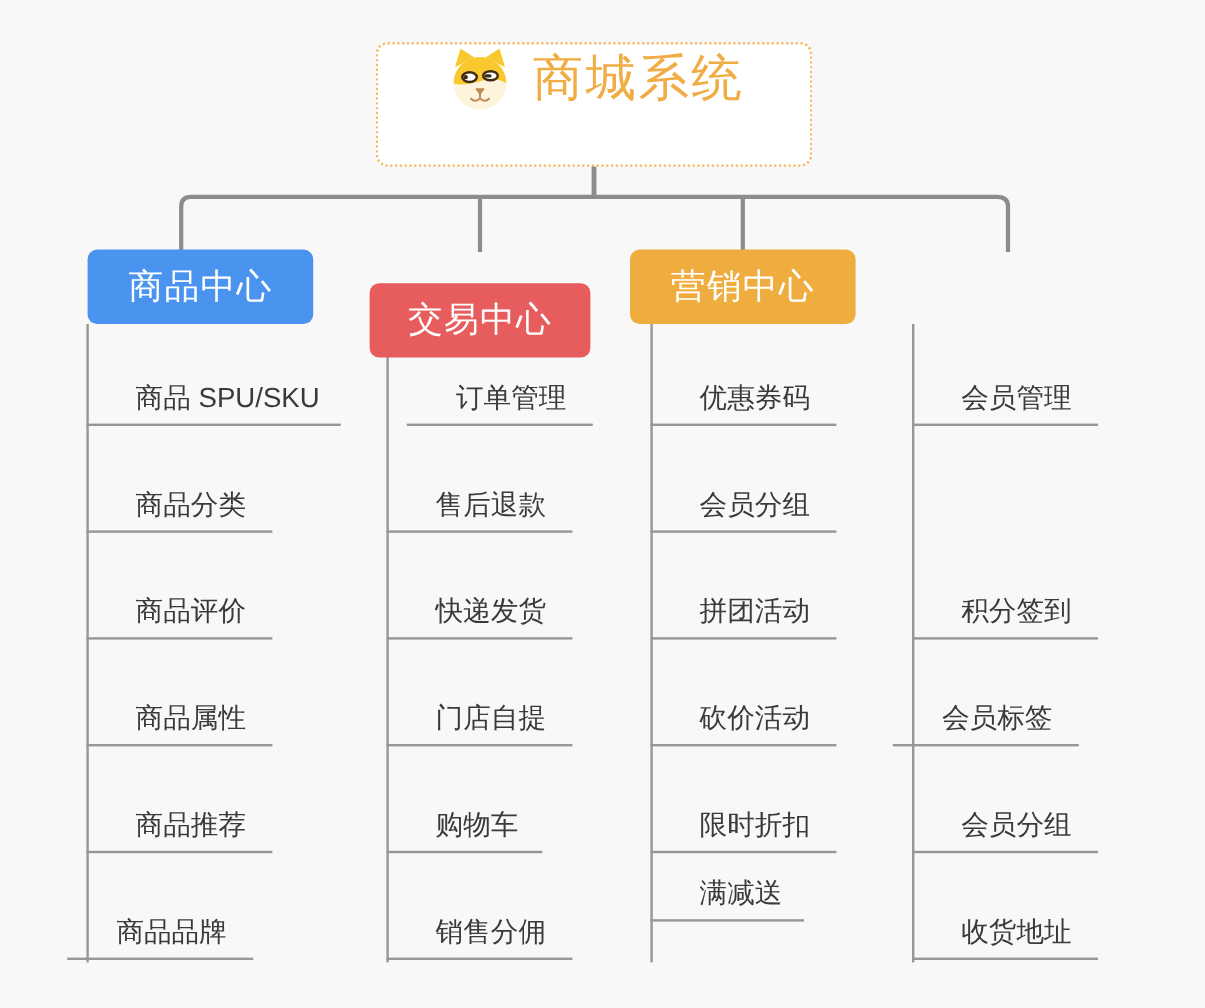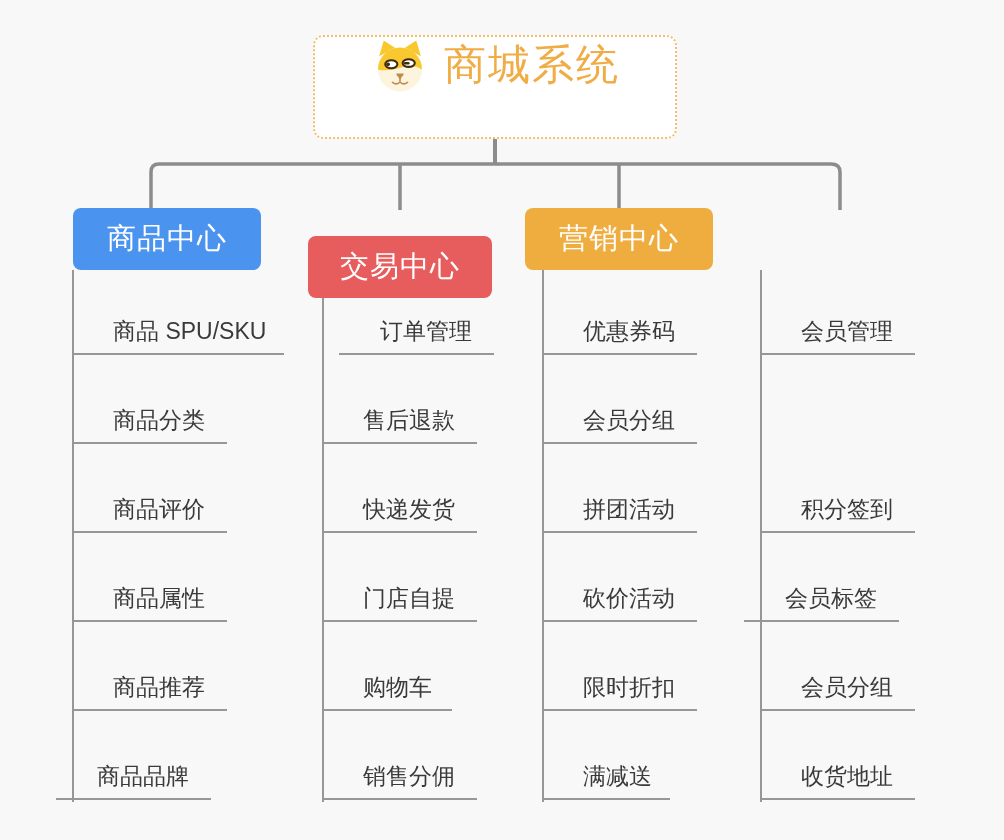--- a/index.html
+++ b/index.html
@@ -118,21 +118,21 @@
   <div class="sub-item" style="left:322px;top:495px;width:155px">快递发货</div>
   <div class="sub-item" style="left:322px;top:584px;width:155px">门店自提</div>
   <div class="sub-item" style="left:322px;top:673px;width:130px">购物车</div>
   <div class="sub-item" style="left:322px;top:762px;width:155px">销售分佣</div>
 
   <div class="sub-item" style="left:542px;top:317px;width:155px">优惠券码</div>
   <div class="sub-item" style="left:542px;top:406px;width:155px">会员分组</div>
   <div class="sub-item" style="left:542px;top:495px;width:155px">拼团活动</div>
   <div class="sub-item" style="left:542px;top:584px;width:155px">砍价活动</div>
   <div class="sub-item" style="left:542px;top:673px;width:155px">限时折扣</div>
-  <div class="sub-item" style="left:542px;top:762px;width:128px">满减送</div>
+  <div class="sub-item" style="left:542px;top:730px;width:128px">满减送</div>
 
   <div class="sub-item" style="left:760px;top:317px;width:155px">会员管理</div>
   <div class="sub-item" style="left:760px;top:495px;width:155px">积分签到</div>
   <div class="sub-item" style="left:744px;top:584px;width:155px">会员标签</div>
   <div class="sub-item" style="left:760px;top:673px;width:155px">会员分组</div>
   <div class="sub-item" style="left:760px;top:762px;width:155px">收货地址</div>
 
 </div>
 
 </body></html>

